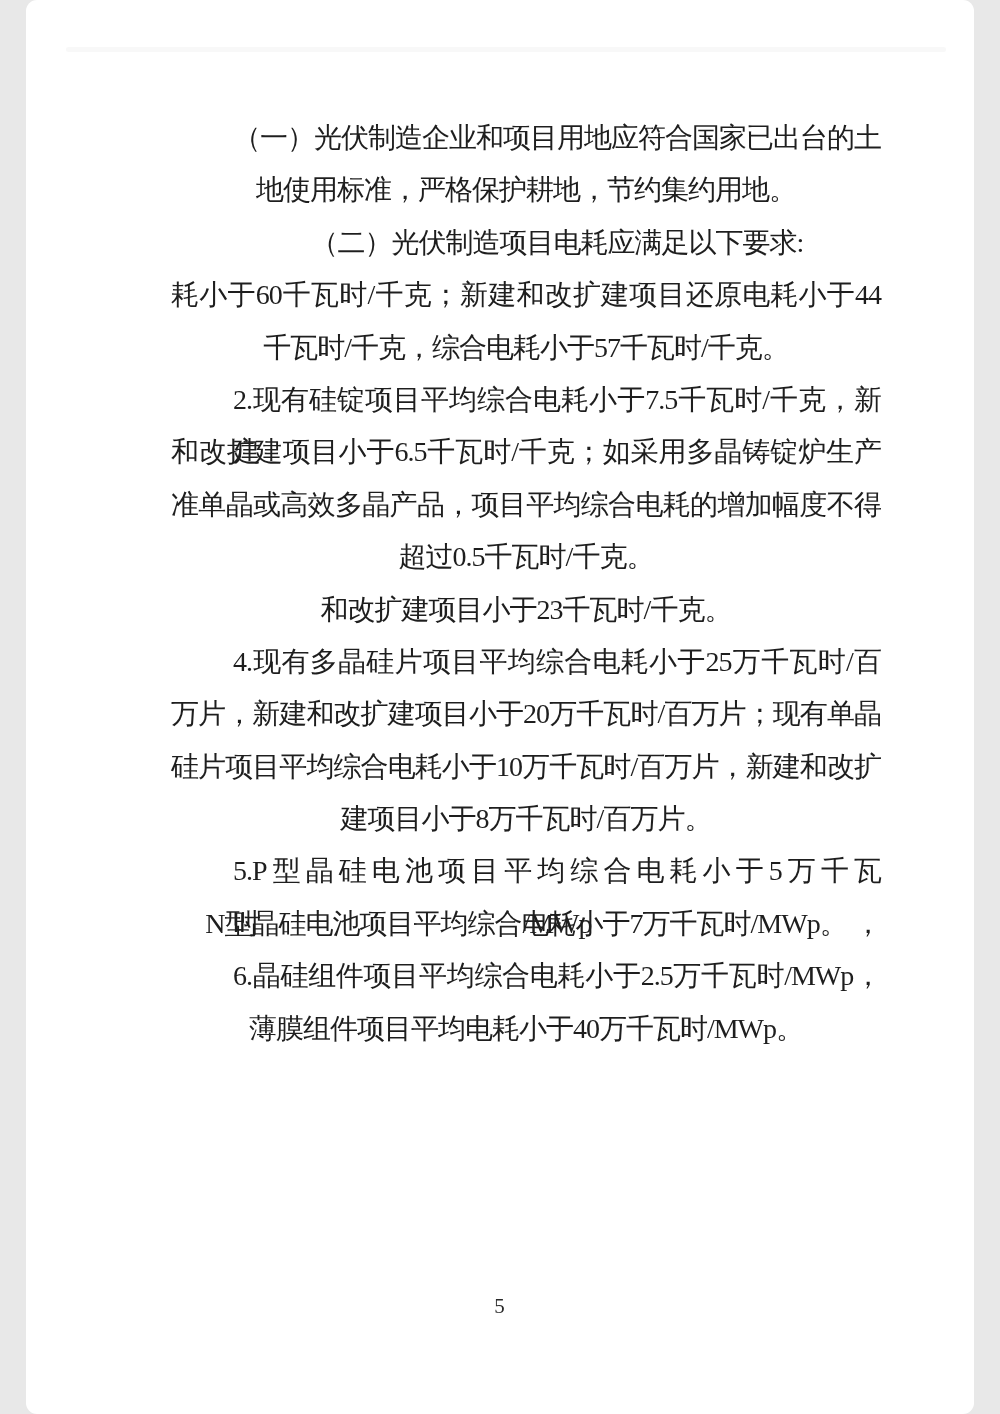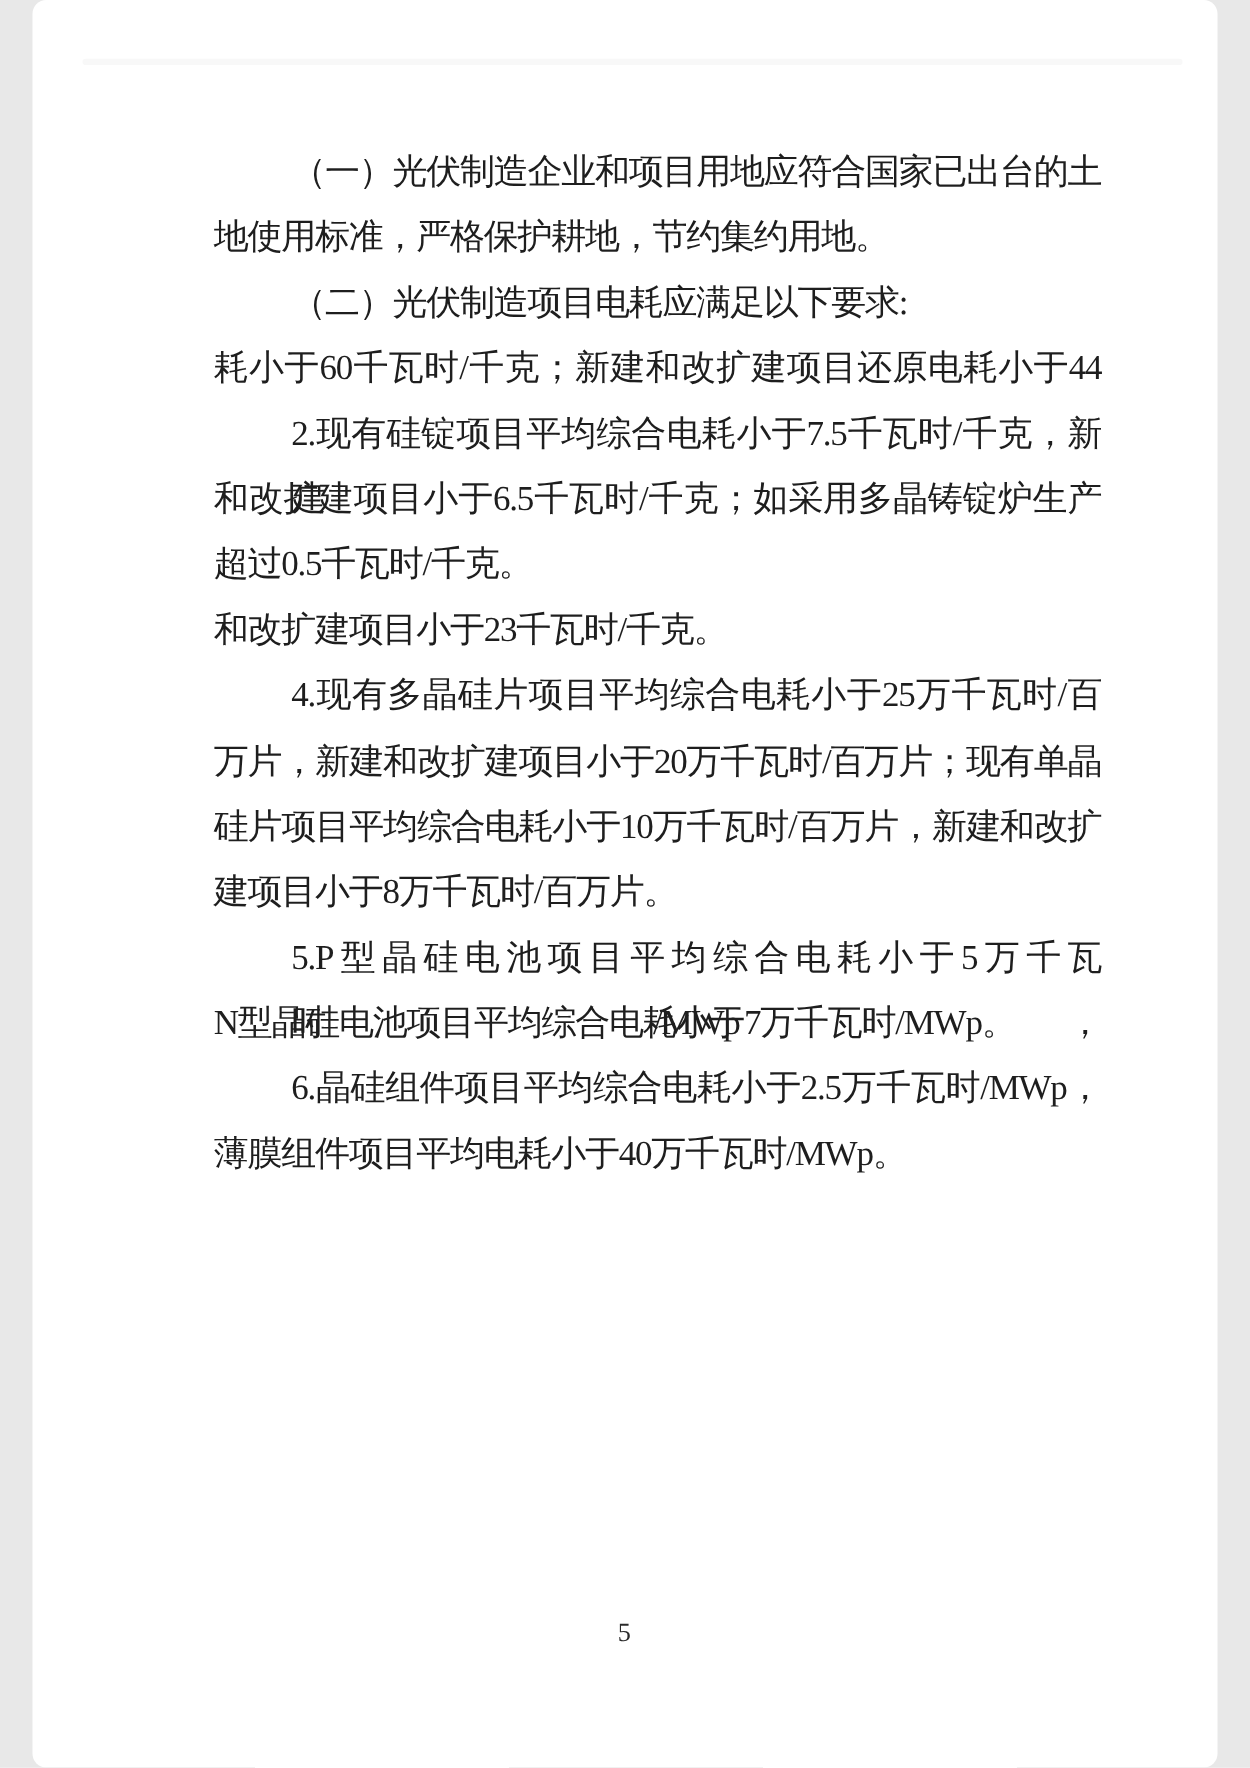--- a/index.html
+++ b/index.html
@@ -31,21 +31,21 @@
     top: 112px;
     left: 145px;
     width: 710px;
     color: #1e1e1e;
   }
   .ln {
     line-height: 52.4px;
     height: 52.4px;
     font-size: 28px;
     letter-spacing: -1px;
-    text-align: left;
+    text-align: center;
     white-space: nowrap;
   }
   .ln.j {
     text-align: justify;
     text-align-last: justify;
     white-space: normal;
   }
   .ln.ind {
     padding-left: 62px;
   }
@@ -64,22 +64,24 @@
 <body>
 
 <div class="page">
   <div class="scan-streak"></div>
 
   <div class="content">
     <div class="ln ind j">（一）光伏制造企业和项目用地应符合国家已出台的土</div>
     <div class="ln">地使用标准，严格保护耕地，节约集约用地。</div>
     <div class="ln ind">（二）光伏制造项目电耗应满足以下要求:</div>
     <div class="ln j">耗小于60千瓦时/千克；新建和改扩建项目还原电耗小于44</div>
+    <div class="ln">千瓦时/千克，综合电耗小于57千瓦时/千克。</div>
     <div class="ln ind j">2.现有硅锭项目平均综合电耗小于7.5千瓦时/千克，新建</div>
     <div class="ln j">和改扩建项目小于6.5千瓦时/千克；如采用多晶铸锭炉生产</div>
+    <div class="ln j">准单晶或高效多晶产品，项目平均综合电耗的增加幅度不得</div>
     <div class="ln">超过0.5千瓦时/千克。</div>
     <div class="ln">和改扩建项目小于23千瓦时/千克。</div>
     <div class="ln ind j">4.现有多晶硅片项目平均综合电耗小于25万千瓦时/百</div>
     <div class="ln j">万片，新建和改扩建项目小于20万千瓦时/百万片；现有单晶</div>
     <div class="ln j">硅片项目平均综合电耗小于10万千瓦时/百万片，新建和改扩</div>
     <div class="ln">建项目小于8万千瓦时/百万片。</div>
     <div class="ln ind j">5.P型晶硅电池项目平均综合电耗小于5万千瓦时/MWp，</div>
     <div class="ln">N型晶硅电池项目平均综合电耗小于7万千瓦时/MWp。</div>
     <div class="ln ind j">6.晶硅组件项目平均综合电耗小于2.5万千瓦时/MWp，</div>
     <div class="ln">薄膜组件项目平均电耗小于40万千瓦时/MWp。</div>

